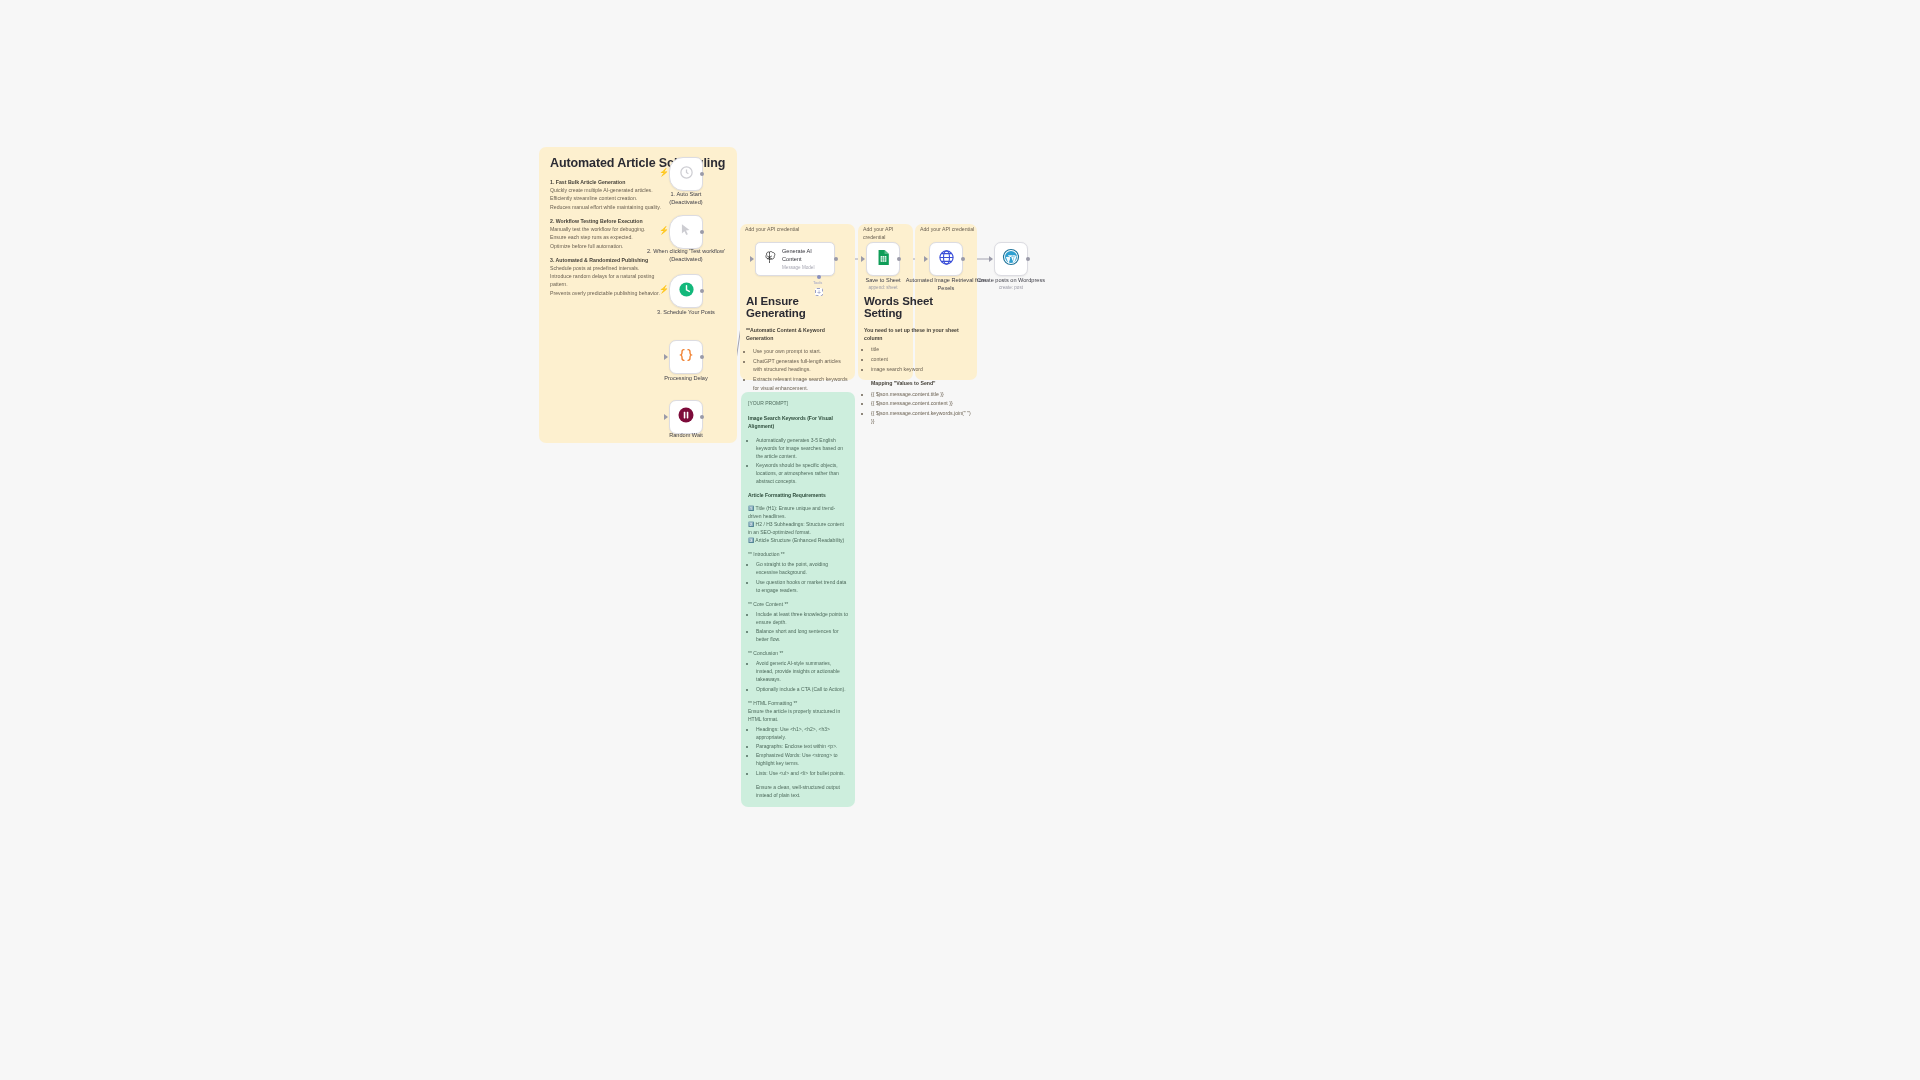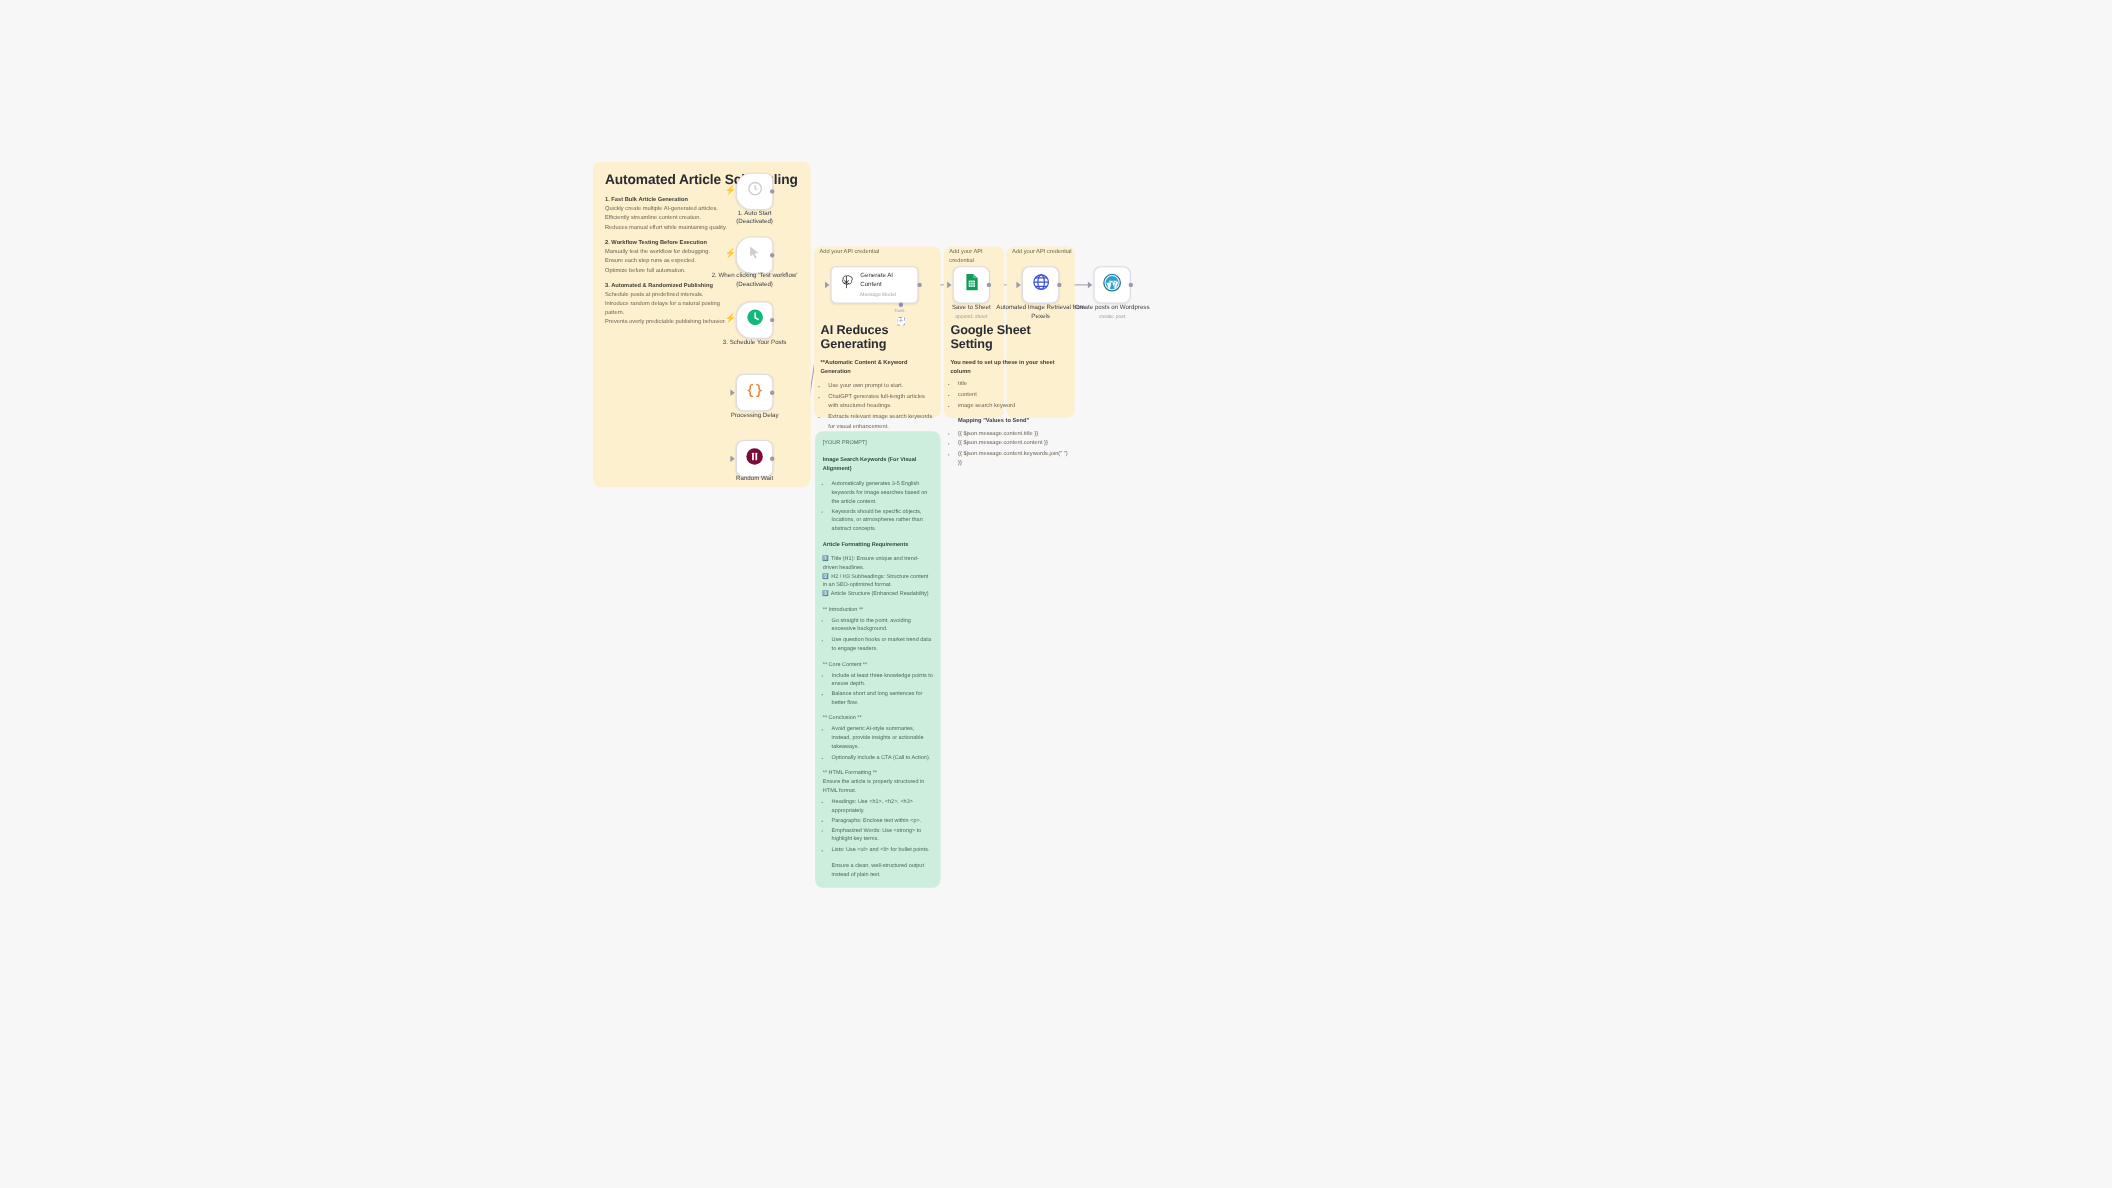--- a/index.html
+++ b/index.html
@@ -123,38 +123,38 @@
         <div>Schedule posts at predefined intervals.</div>
         <div>Introduce random delays for a natural posting pattern.</div>
         <div>Prevents overly predictable publishing behavior.</div>
       </div>
     </div>
   </div>
 
   <div class="sticky yellow" style="left:740px; top:224px; width:115px; height:156px;"></div>
   <div class="credline" style="left:745px; top:226px; width:106px;">Add your API credential</div>
   <div style="position:absolute; left:746px; top:295px; width:104px;">
-    <div class="note-h2">AI Reduces Generating</div>
+    <div class="note-h2">AI Ensure Generating</div>
     <div class="ybody" style="margin-top:7px;">
       <div class="bold">**Automatic Content &amp; Keyword Generation</div>
       <ul style="margin-top:5px;">
         <li>Use your own prompt to start.</li>
         <li>ChatGPT generates full-length articles with structured headings.</li>
         <li>Extracts relevant image search keywords for visual enhancement.</li>
         <li>To implement this, add the following prompt (green note) below your workflow.</li>
       </ul>
     </div>
   </div>
 
   <div class="sticky yellow" style="left:858px; top:224px; width:55px; height:156px;"></div>
   <div class="sticky yellow" style="left:915px; top:224px; width:62px; height:156px;"></div>
   <div class="credline" style="left:863px; top:226px; width:42px;">Add your API credential</div>
   <div class="credline" style="left:920px; top:226px; width:56px;">Add your API credential</div>
   <div style="position:absolute; left:864px; top:295px; width:108px;">
-    <div class="note-h2">Google Sheet Setting</div>
+    <div class="note-h2">Words Sheet Setting</div>
     <div class="ybody" style="margin-top:7px;">
       <div class="bold">You need to set up these in your sheet column</div>
       <ul style="margin-top:3px;">
         <li>title</li>
         <li>content</li>
         <li>image search keyword</li>
       </ul>
       <div class="bold" style="margin-top:6px; margin-left:7px;">Mapping "Values to Send"</div>
       <ul style="margin-top:2px;">
         <li>{{ $json.message.content.title }}</li>

